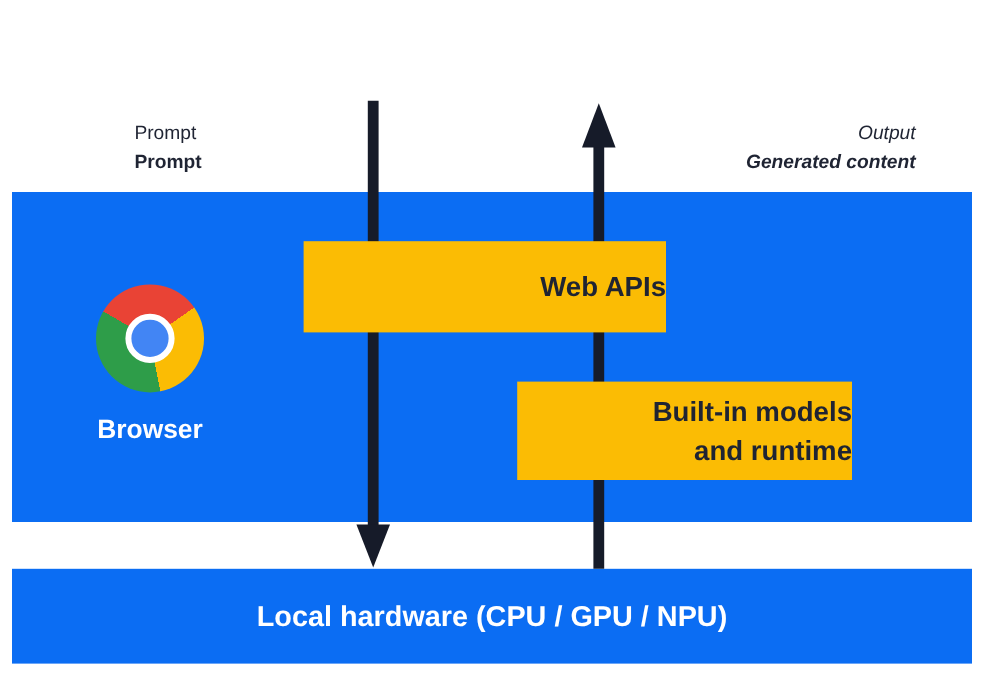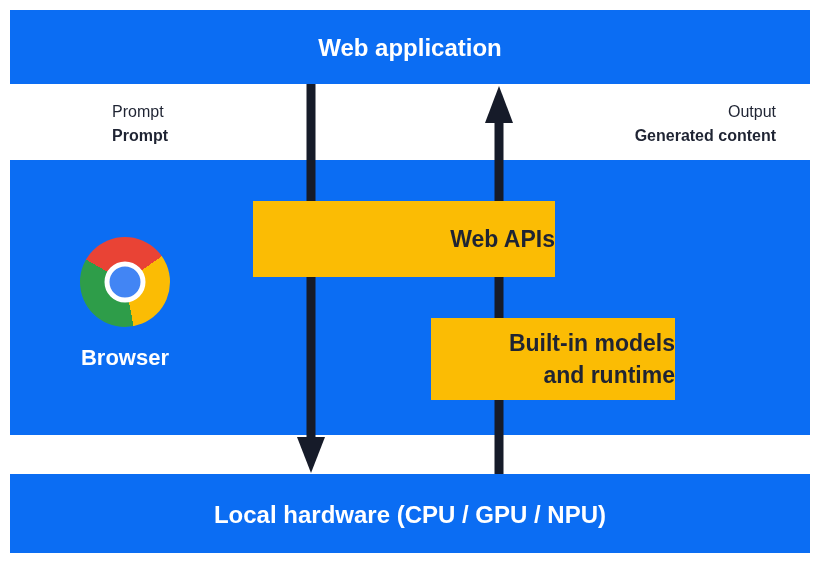--- a/index.html
+++ b/index.html
@@ -39,21 +39,21 @@
   .layer-bottom .layer-title { top: 29px; }
 
   
   .io-group {
     position: absolute;
     z-index: 2;
     color: var(--ink);
     line-height: 1;
   }
   .io-group.input  { left: 112px; top: 104px; text-align: left; }
-  .io-group.output { right: 44px; top: 104px; text-align: right; }
+  .io-group.output { right: 57px; top: 104px; text-align: right; font-style: italic; }
   .io-label { font-size: 16px; font-weight: 400; margin-bottom: 8px; }
   .io-value { font-size: 16px; font-weight: bold; }
 
   
   svg.arrows {
     position: absolute;
     left: 0; top: 0;
     z-index: 2;
     pointer-events: none;
   }
@@ -67,21 +67,21 @@
     font-weight: bold;
     font-size: 23px;
     display: flex;
     flex-direction: column;
     align-items: flex-end;
     justify-content: center;
     text-align: center;
     line-height: 32px;
   }
   .ybox.web-apis { left: 253px; top: 201px; width: 302px; height: 76px; }
-  .ybox.builtin  { left: 431px; top: 318px; width: 244px; height: 82px; }
+  .ybox.builtin  { left: 431px; top: 318px; width: 279px; height: 82px; }
 
   
   .chrome-icon {
     position: absolute;
     left: 80px; top: 237px;
     width: 90px; height: 90px;
     border-radius: 50%;
     z-index: 2;
     background: conic-gradient(from -60deg,
       var(--chrome-red) 0deg 115deg,
@@ -106,23 +106,20 @@
     font-weight: bold;
     font-size: 22px;
     z-index: 2;
   }
 </style>
 </head>
 <body>
 
 <div class="canvas">
 
-  <div class="layer layer-top">
-    <div class="layer-title">Web application</div>
-  </div>
 
   <div class="io-group input">
     <div class="io-label">Prompt</div>
     <div class="io-value">Prompt</div>
   </div>
   <div class="io-group output">
     <div class="io-label">Output</div>
     <div class="io-value">Generated content</div>
   </div>
 

